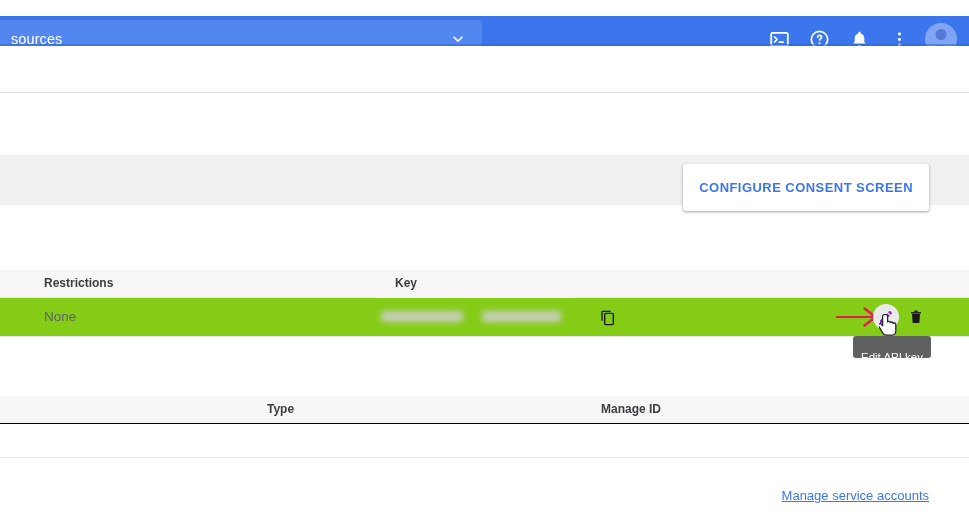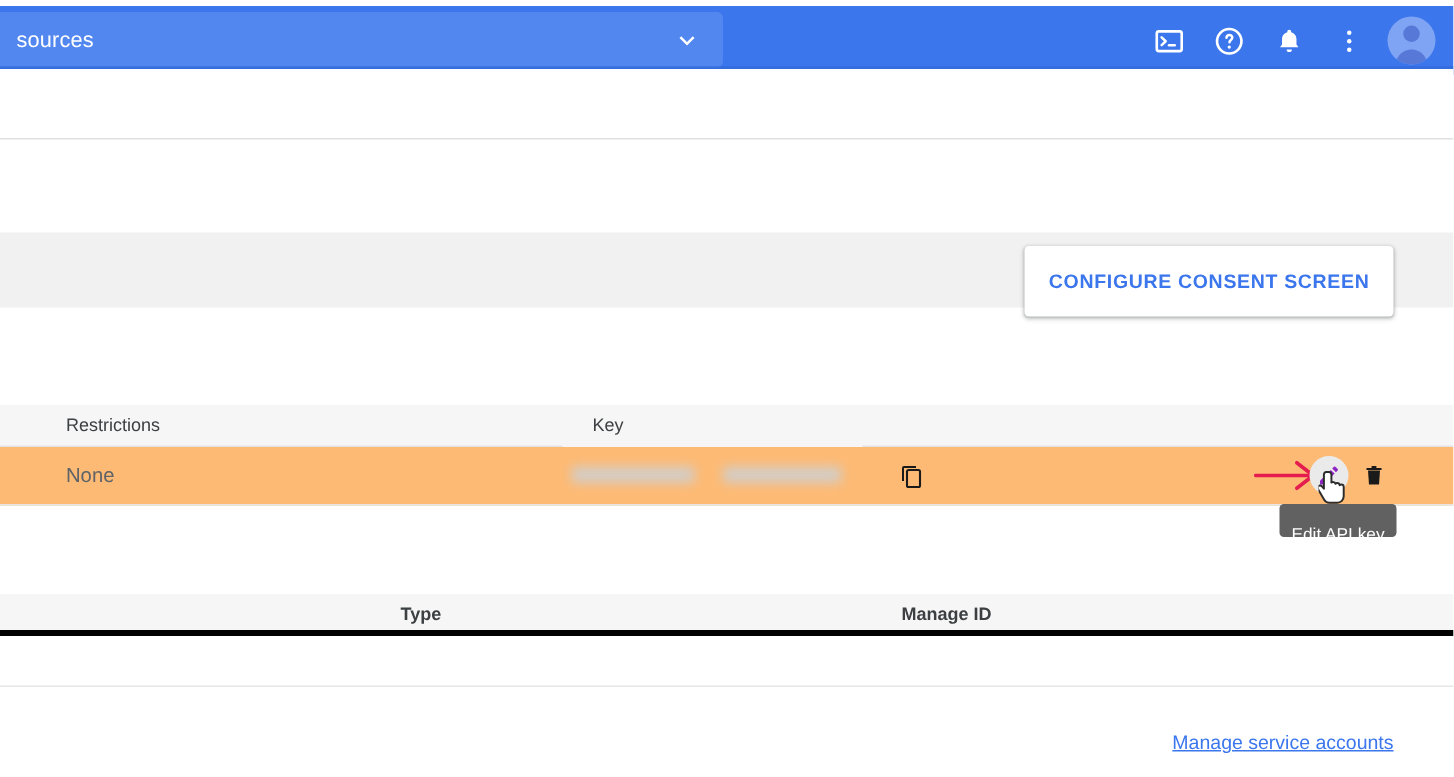--- a/index.html
+++ b/index.html
@@ -19,21 +19,21 @@
   .page {
     position: relative;
     width: 969px;
     height: 518px;
     background: #ffffff;
   }
 
   
   .topbar {
     position: absolute;
-    left: 0; top: 4px;
+    left: 0; top: 16px;
     width: 969px;
     height: 46px;
     background: #3b76ed;
     display: flex;
     align-items: center;
   }
   .topbar-underline {
     position: absolute;
     left: 0; top: 44px;
     width: 969px; height: 2px;
@@ -178,21 +178,21 @@
   }
   .keys-head {
     position: relative;
     height: 28px;
     background: #f6f6f6;
   }
   .keys-head .th {
     position: absolute;
     top: 6px;
     font-size: 12px;
-    font-weight: normal;
+    font-weight: bold;
     color: #3c4043;
     white-space: nowrap;
   }
   .keys-head .th.restrictions { left: 44px; }
   .keys-head .th.key { left: 395px; }
   .head-rule-a {
     position: absolute;
     left: 0; top: 27px;
     width: 375px; height: 1px;
     background: #e3e3e3;
@@ -200,21 +200,21 @@
   .head-rule-b {
     position: absolute;
     left: 575px; top: 27px;
     width: 394px; height: 1px;
     background: #e3e3e3;
   }
 
   .keys-row {
     position: relative;
     height: 39px;
-    background: #fdba74;
+    background: #84cc16;
     border-bottom: 1px solid #e6e6e6;
   }
   .keys-row .cell-restrictions {
     position: absolute;
     left: 44px; top: 11px;
     font-size: 13.5px;
     color: #5f6368;
   }
   
   .redacted {
@@ -299,21 +299,21 @@
   .tbl-oauth {
     position: absolute;
     left: 0;
     top: 350px;
     width: 969px;
   }
   .oauth-head {
     position: relative;
     height: 28px;
     background: #f6f6f6;
-    border-bottom: 4px solid #000000;
+    border-bottom: 1px solid #000000;
     text-decoration: underline;
   }
   .oauth-head .th {
     position: absolute;
     top: 6px;
     font-size: 12px;
     font-weight: bold;
     color: #3c4043;
     white-space: nowrap;
   }

